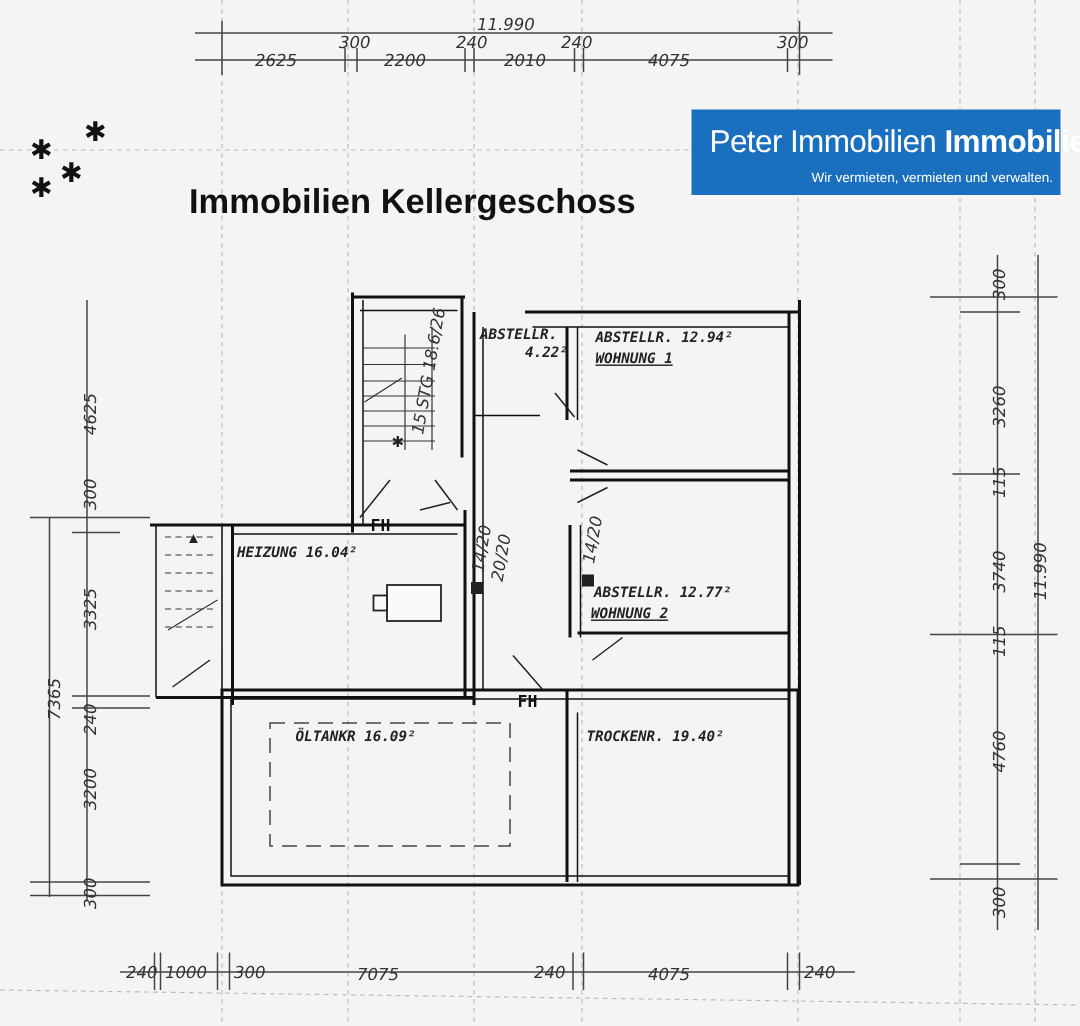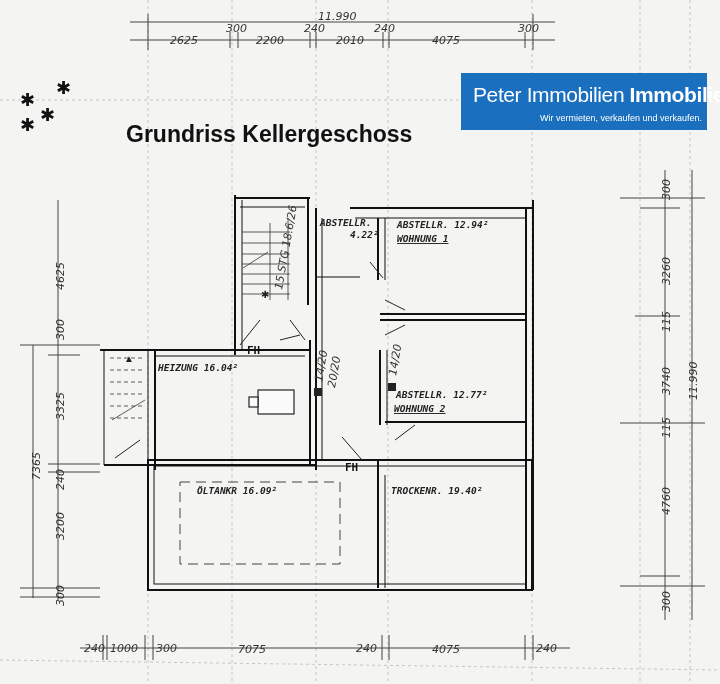--- a/index.html
+++ b/index.html
@@ -214,18 +214,18 @@
   <text class="room" x="350" y="238">4.22²</text>
   <text class="room" x="397" y="228">ABSTELLR. 12.94²</text>
   <text class="room" x="397" y="242" text-decoration="underline">WOHNUNG 1</text>
   <text class="room" x="158" y="371">HEIZUNG 16.04²</text>
   <text class="room" x="396" y="398">ABSTELLR. 12.77²</text>
   <text class="room" x="394" y="412" text-decoration="underline">WOHNUNG 2</text>
   <text class="room" x="197" y="494">ÖLTANKR 16.09²</text>
   <text class="room" x="391" y="494">TROCKENR. 19.40²</text>
 </svg>
 
-<div class="title">Grundriss Kellergeschoss</div>
+<div class="title">Immobilien Kellergeschoss</div>
 
 <div class="brand">
   <div class="name"><span>Peter Immobilien </span><b>Immobilien</b></div>
-  <div class="tag">Wir vermieten, verkaufen und verkaufen.</div>
+  <div class="tag">Wir vermieten, vermieten und verwalten.</div>
 </div>
 
 </body></html>

